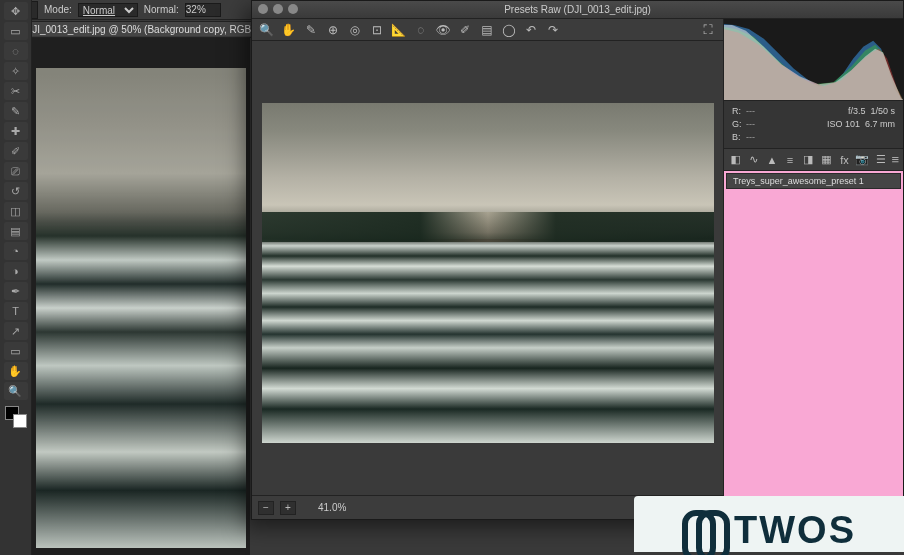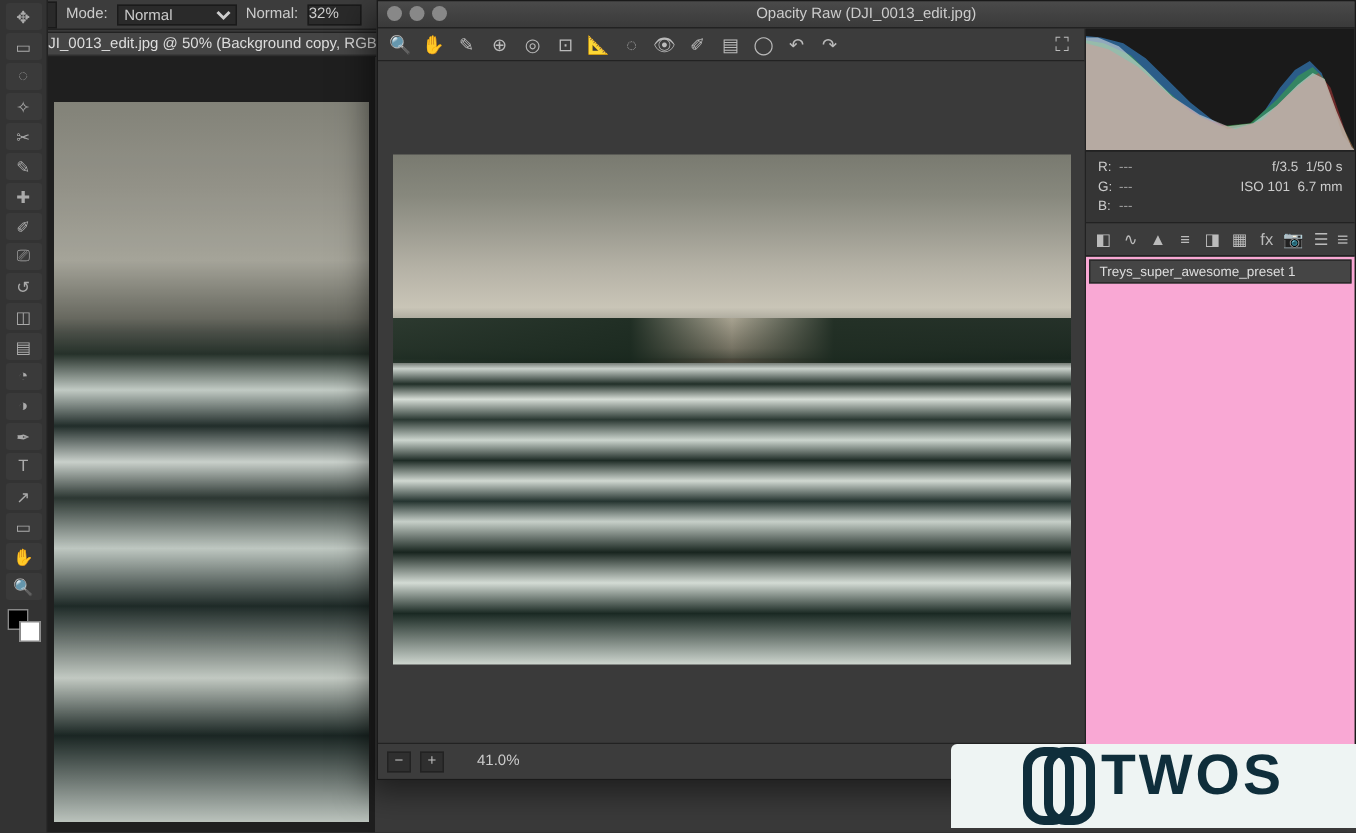--- a/index.html
+++ b/index.html
@@ -67,21 +67,21 @@
   padding-left: 4px;
 }
 .ps-options .label { color:#ccc; font-size:10px; }
 .ps-options select, .ps-options input {
   background: #2a2a2a;
   border: 1px solid #1a1a1a;
   color: #ccc;
   font-size: 10px;
   height: 14px;
 }
-.ps-options select { width: 80px; }
+.ps-options select { width: 60px; text-decoration: underline; }
 .ps-options .opacity-input { width: 36px; }
 .brush-prev {
   width: 34px; height: 18px;
   background: #2a2a2a;
   border: 1px solid #1a1a1a;
   display: flex; flex-direction: column;
   align-items: center; justify-content: center;
   font-size: 8px;
 }
 .brush-prev .dot {
@@ -309,21 +309,21 @@
   width:16px; height:13px; background:#2f2f2f; border:1px solid #222;
   font-size:10px; color:#bbb; display:flex;align-items:center;justify-content:center;
 }
 
 
 .watermark {
   position:absolute;
   right: 0px; bottom: 3px;
   width: 270px; height: 56px;
   background: #eef4f3;
-  display:flex; align-items:flex-start; justify-content:center;
+  display:flex; align-items:flex-end; justify-content:center;
   gap: 8px;
   font-family: Arial Black, Arial, sans-serif;
   font-weight: 900;
   font-size: 38px;
   color: #0f2e3b;
   letter-spacing: 2px;
   border-top-left-radius: 4px;
 }
 .watermark .logo {
   width: 44px; height: 44px;
@@ -397,21 +397,21 @@
   </div>
 </div>
 
 <div class="cr-window">
   <div class="cr-titlebar">
     <div class="traffic">
       <div class="tl red"></div>
       <div class="tl yel"></div>
       <div class="tl grn"></div>
     </div>
-    <span class="title">Opacity Raw (DJI_0013_edit.jpg)</span>
+    <span class="title">Presets Raw (DJI_0013_edit.jpg)</span>
   </div>
 
   <div class="cr-body">
     <div class="cr-left">
       <div class="cr-tools">
         <div class="tool">🔍</div>
         <div class="tool">✋</div>
         <div class="tool">✎</div>
         <div class="tool">⊕</div>
         <div class="tool">◎</div>

